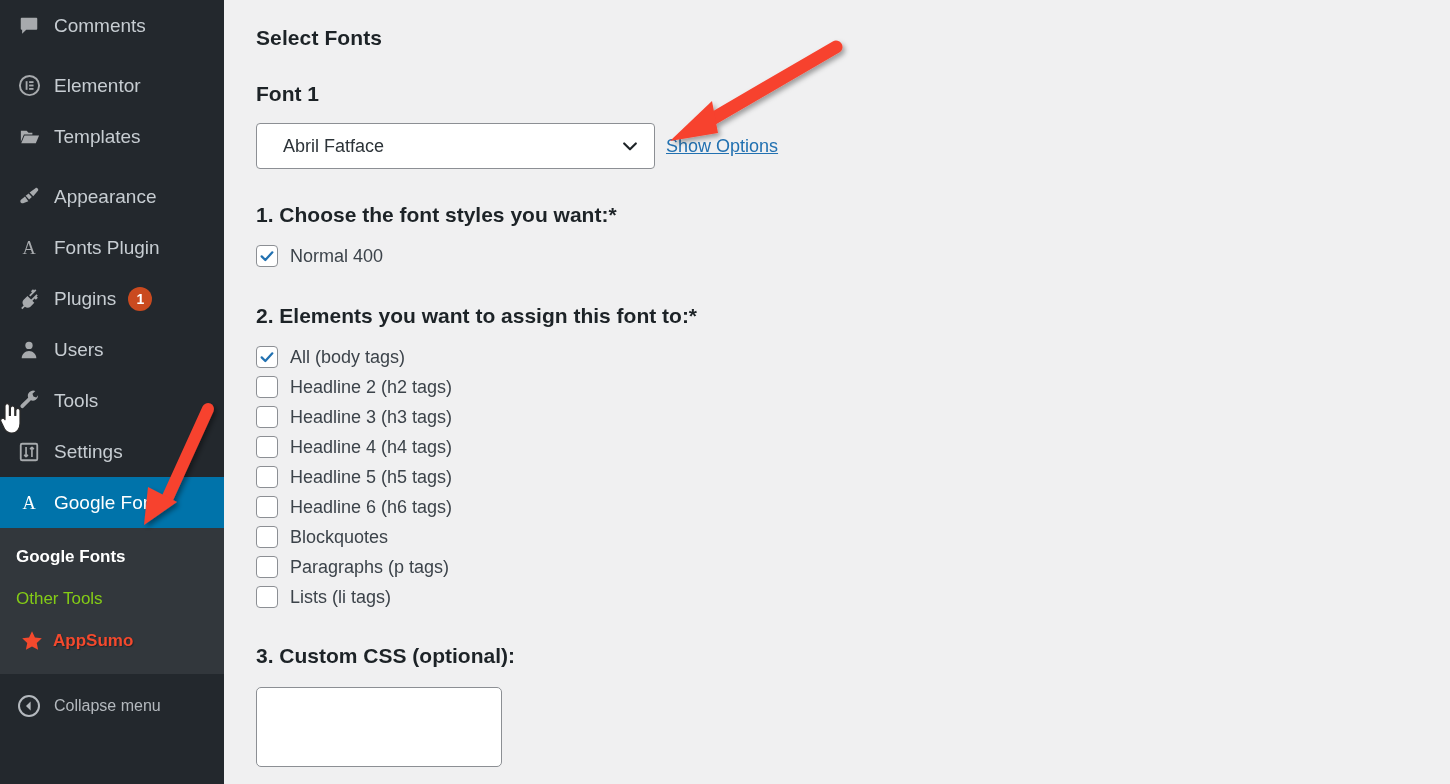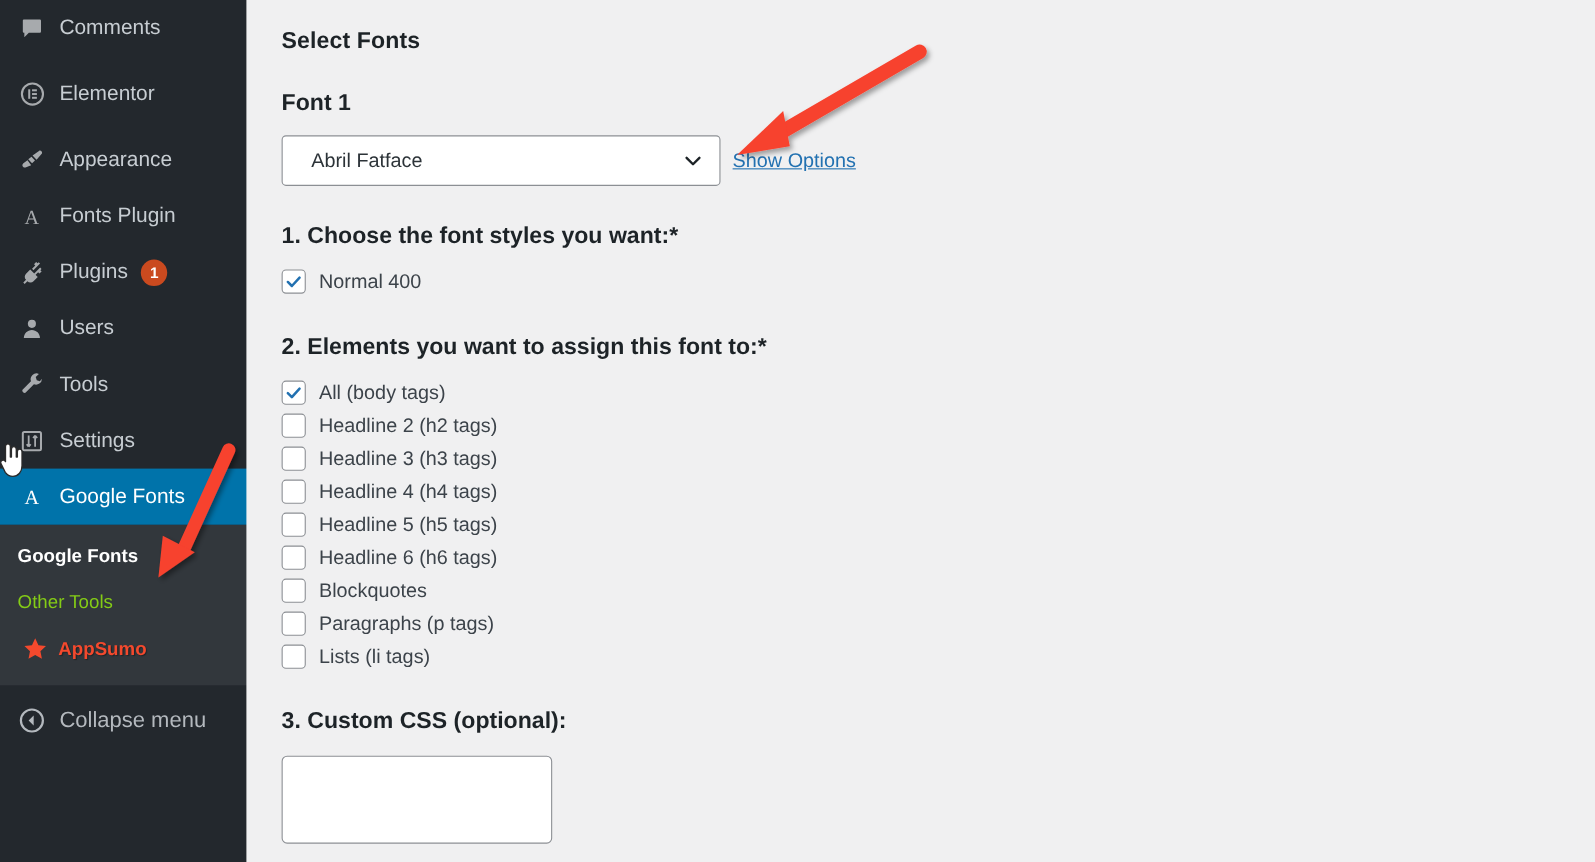--- a/index.html
+++ b/index.html
@@ -64,21 +64,21 @@
   .submenu-item.appsumo {
     color: #f4492d; font-weight: bold;
     padding-left: 20px;
     text-shadow: 1px 1px 1px rgba(0,0,0,0.35);
   }
   .submenu-item.appsumo .star { margin-right: 9px; display: flex; }
 
   .collapse-row {
     display: flex; align-items: center;
     height: 52px; padding-left: 12px;
-    color: #b4b9be; font-size: 20px;
+    color: #b4b9be; font-size: 16px;
     margin-top: 6px;
   }
   .collapse-row .ico { width: 34px; min-width: 34px; display:flex; align-items:center; justify-content:center; }
   .collapse-row .mlabel { margin-left: 8px; }
 
   .badge {
     display: inline-flex; align-items: center; justify-content: center;
     min-width: 24px; height: 24px;
     margin-left: 12px;
     border-radius: 12px;
@@ -183,20 +183,29 @@
           <circle cx="12" cy="12" r="10" fill="none" stroke="currentColor" stroke-width="2"></circle>
           <rect x="8" y="7.5" width="1.9" height="9" fill="currentColor"></rect>
           <rect x="11.6" y="7.5" width="4.6" height="1.9" fill="currentColor"></rect>
           <rect x="11.6" y="11.05" width="4.6" height="1.9" fill="currentColor"></rect>
           <rect x="11.6" y="14.6" width="4.6" height="1.9" fill="currentColor"></rect>
         </svg>
       </span>
       <span class="mlabel">Elementor</span>
     </div>
 
+    <div class="menu-item">
+      <span class="ico">
+        <svg width="23" height="23" viewBox="0 0 24 24" fill="currentColor">
+          <path d="M2 6h7l2 2.2h4V10H6.2L3 17.5V6z"></path>
+          <path d="M6.8 11h15.2l-3.4 8H3.4z"></path>
+        </svg>
+      </span>
+      <span class="mlabel">Templates</span>
+    </div>
 
     <div class="menu-gap"></div>
 
     <div class="menu-item">
       <span class="ico">
         <svg width="23" height="23" viewBox="0 0 24 24" fill="currentColor">
           <path d="M20.5 3.6c-.6-.7-1.6-.8-2.3-.3l-6.1 4.4 3.8 4 4.9-5.6c.6-.7.4-1.8-.3-2.5z"></path>
           <path d="M11.1 8.9 8 11.2l3.6 3.9 2.8-2.6-3.3-3.6z"></path>
           <path d="M7.3 12.1 3.4 15c-.9.7-1.2 1.9-.7 2.9.5 1 1.7 1.5 2.7 1.1l5.4-2.1-3.5-4.8z"></path>
         </svg>

